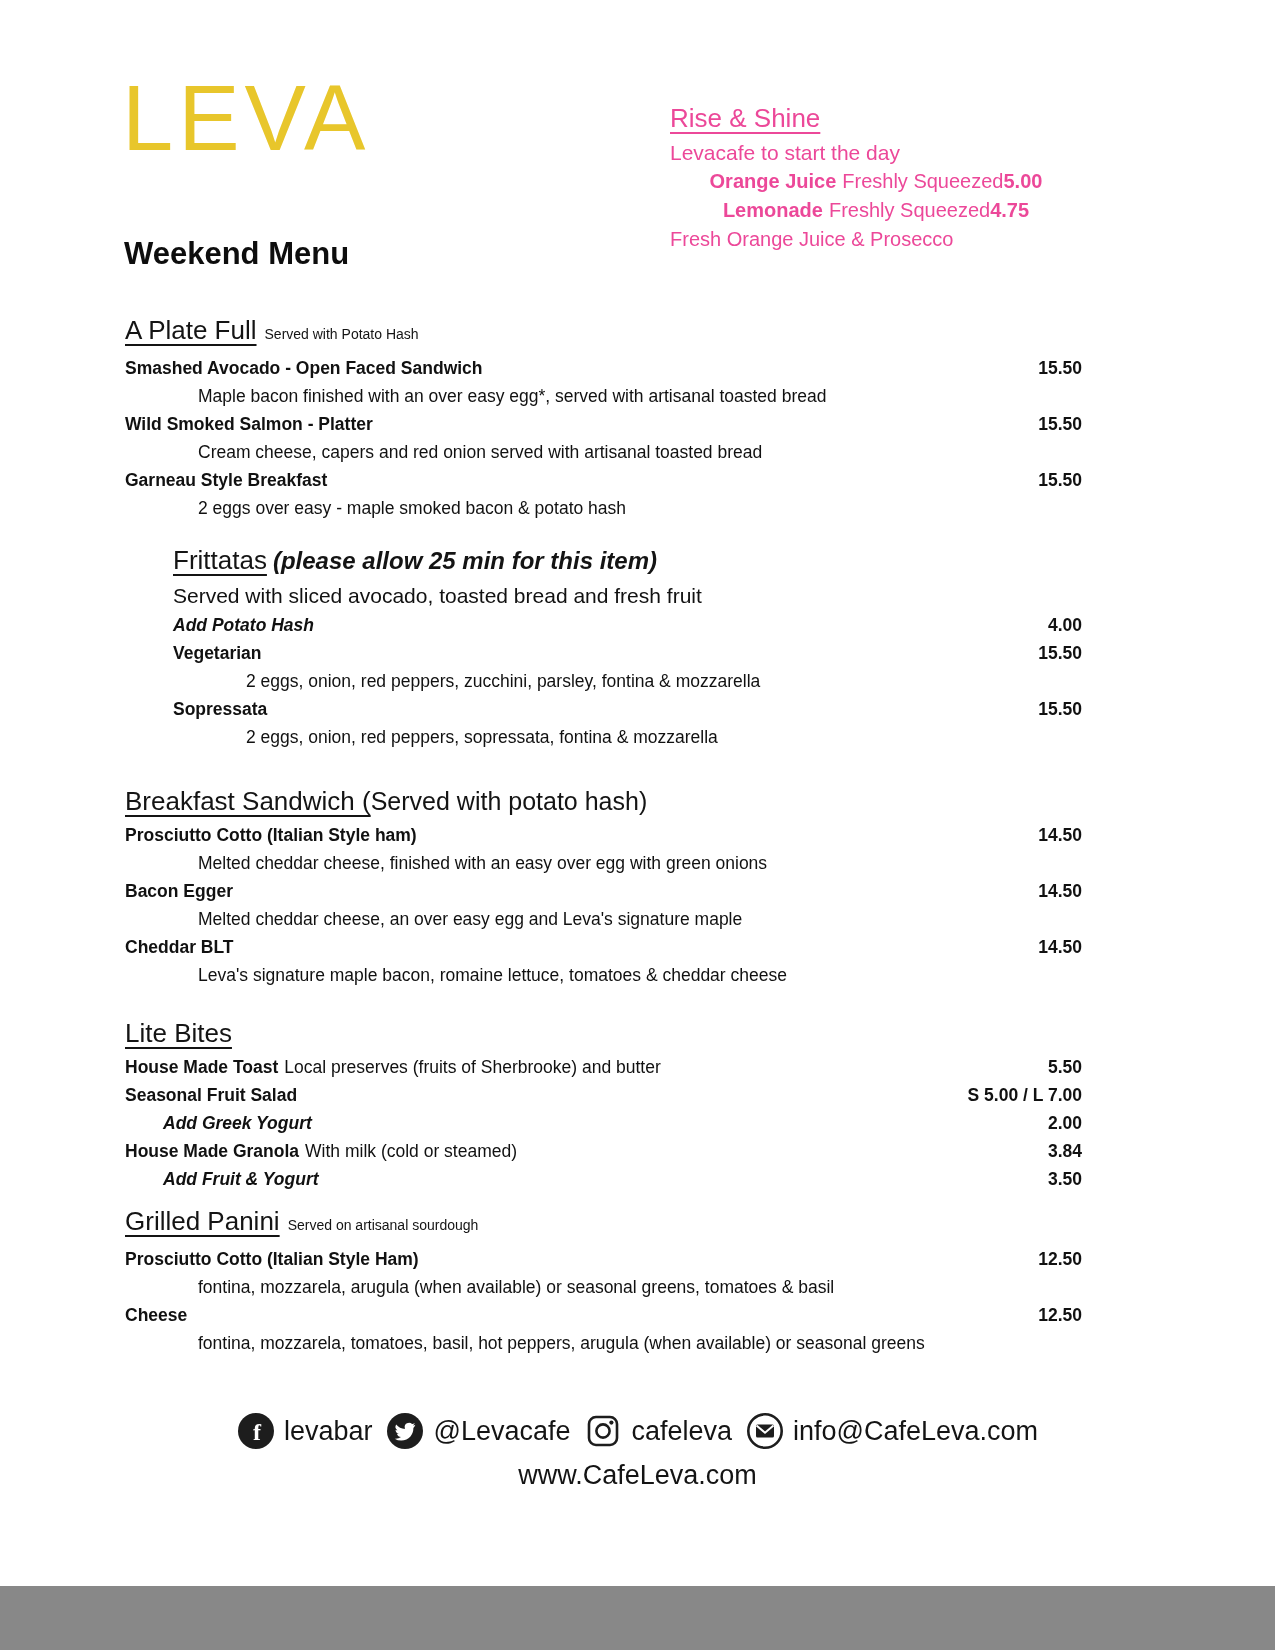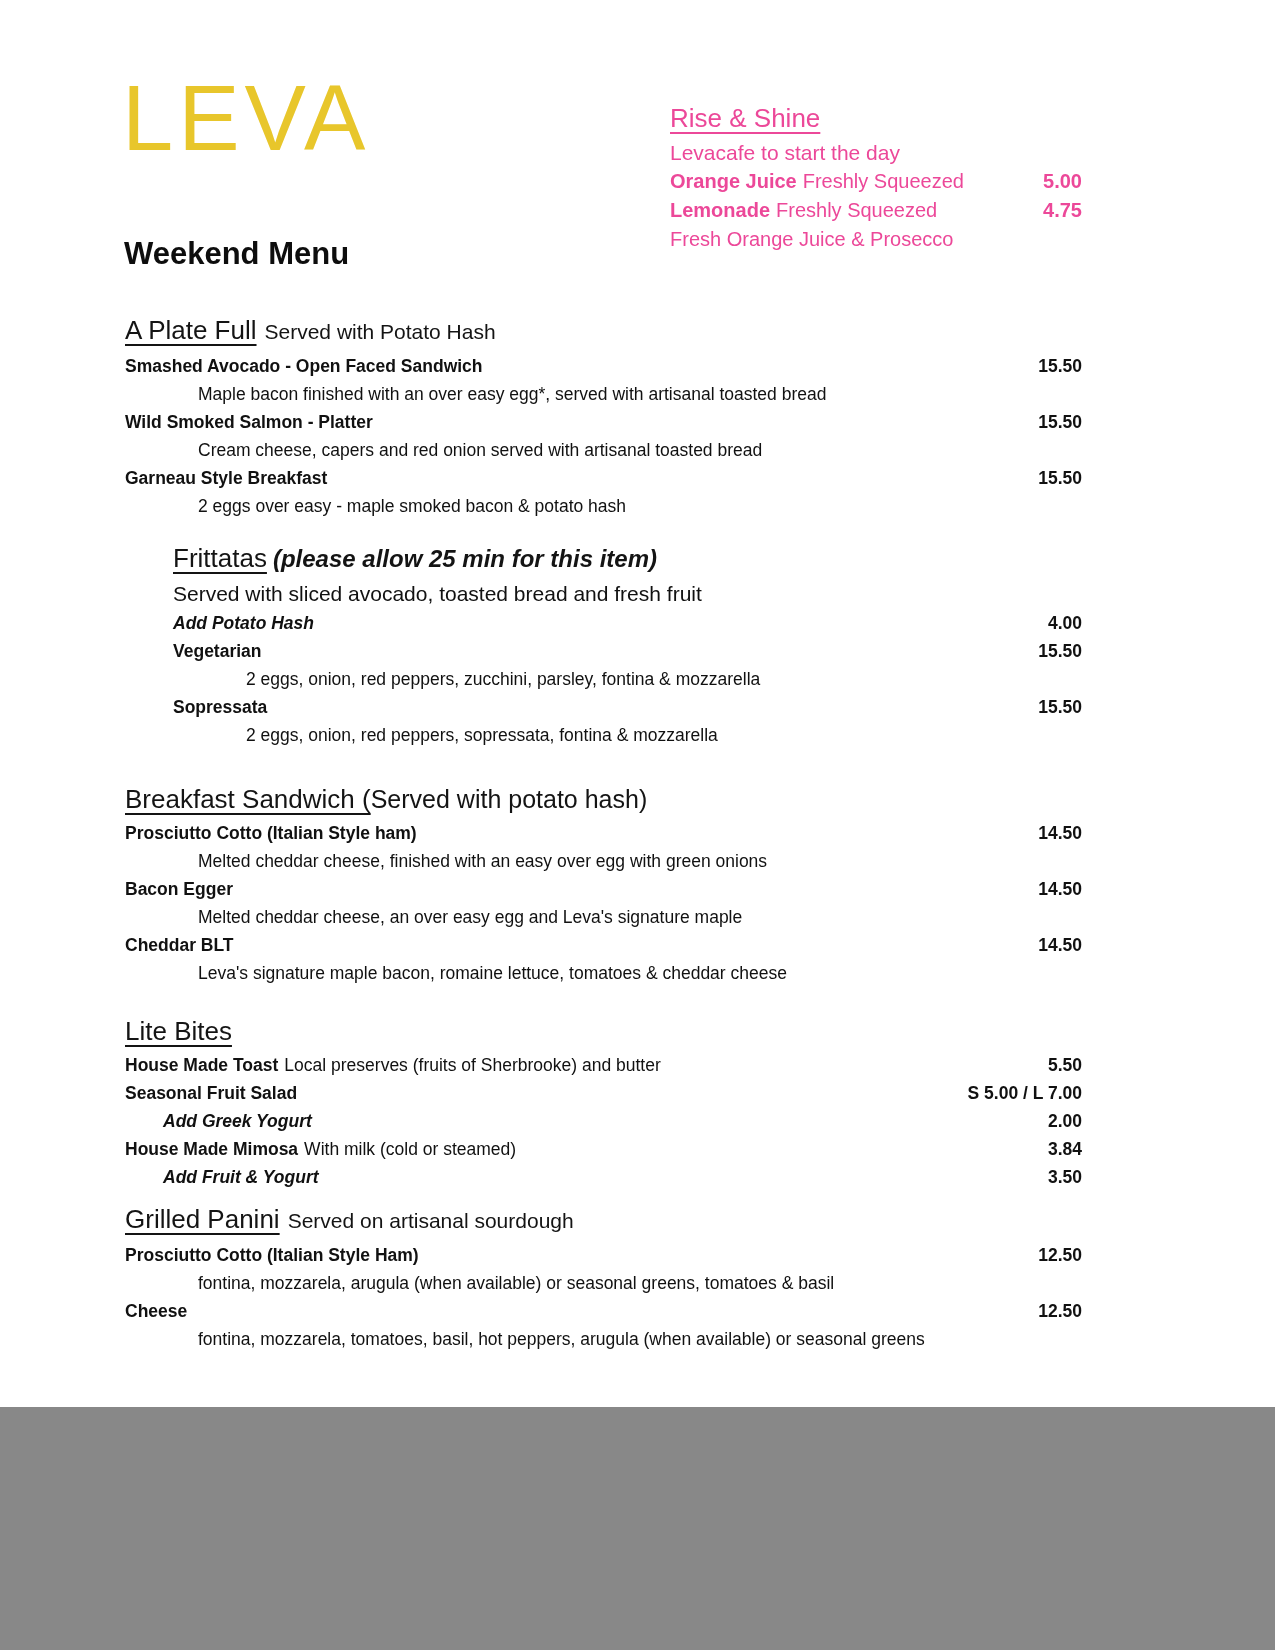--- a/index.html
+++ b/index.html
@@ -1,17 +1,17 @@
 <!DOCTYPE html>
 <html><head>
 <meta charset="utf-8">
 <style>
   html,body { margin:0; padding:0; background:#888; }
   .page {
-    position:relative; width:1275px; height:1407px; margin:0 auto;
+    position:relative; width:1275px; height:1586px; margin:0 auto;
     background:#ffffff; overflow:hidden;
     font-family:"Liberation Sans", sans-serif; color:#111;
   }
   
   .logo {
     position:absolute; left:122px; top:72px;
     font-size:92px; line-height:1; letter-spacing:5px;
     font-weight:400; color:#e8c62b;
   }
   .page-title {
@@ -22,36 +22,36 @@
   .rise {
     position:absolute; left:670px; top:102px; width:412px;
     font-size:20px; color:#ec4899;
   }
   .rise-title {
     display:inline-block; font-size:26px; line-height:32px;
     text-decoration:underline; text-underline-offset:5px;
     text-decoration-thickness:1.5px; margin-bottom:4px;
   }
   .rise-sub { line-height:29px; font-size:21px; }
-  .rise-row { display:flex; justify-content:space-between; line-height:29px; }
+  .rise-row { display:flex; justify-content:center; line-height:29px; }
   .rise-row .nm { font-weight:700; }
   .rise-row .dt { margin-left:6px; font-weight:400; }
   .rise-row .pr { font-weight:700; }
   .rise-note { line-height:29px; font-size:20px; }
   
   .main { position:absolute; left:125px; top:312px; width:957px; }
   .sec-heading {
     font-size:26px; line-height:36px; font-weight:400; color:#141414;
     margin:0 0 2px 0;
   }
   .sec-heading .hu {
     text-decoration:underline; text-underline-offset:5px;
     text-decoration-thickness:1.5px;
   }
-  .sec-heading .small-note { font-size:21px; margin-left:8px; }
+  .sec-heading .small-note { font-size:14px; margin-left:8px; }
   .sec-heading .big-note { font-size:25px; }
   .sec-heading .bi-note { font-size:24px; font-weight:700; font-style:italic; margin-left:6px; }
   .sec-intro { font-size:21px; line-height:30px; }
   .row {
     display:flex; justify-content:space-between; align-items:baseline;
     line-height:28px; font-size:17.5px;
   }
   .row .nm { font-weight:700; }
   .row .dt { margin-left:6px; font-weight:400; }
   .row .pr { font-weight:700; white-space:nowrap; }
@@ -169,21 +169,21 @@
       </div>
       <div class="row">
         <span class="nm">Seasonal Fruit Salad</span>
         <span class="pr">S 5.00 / L 7.00</span>
       </div>
       <div class="row">
         <span class="nm bi ind">Add Greek Yogurt</span>
         <span class="pr">2.00</span>
       </div>
       <div class="row">
-        <span><span class="nm">House Made Mimosa</span><span class="dt">With milk (cold or steamed)</span></span>
+        <span><span class="nm">House Made Granola</span><span class="dt">With milk (cold or steamed)</span></span>
         <span class="pr">3.84</span>
       </div>
       <div class="row">
         <span class="nm bi ind">Add Fruit &amp; Yogurt</span>
         <span class="pr">3.50</span>
       </div>
     </div>
 
     <div class="m-panini">
       <div class="sec-heading">

